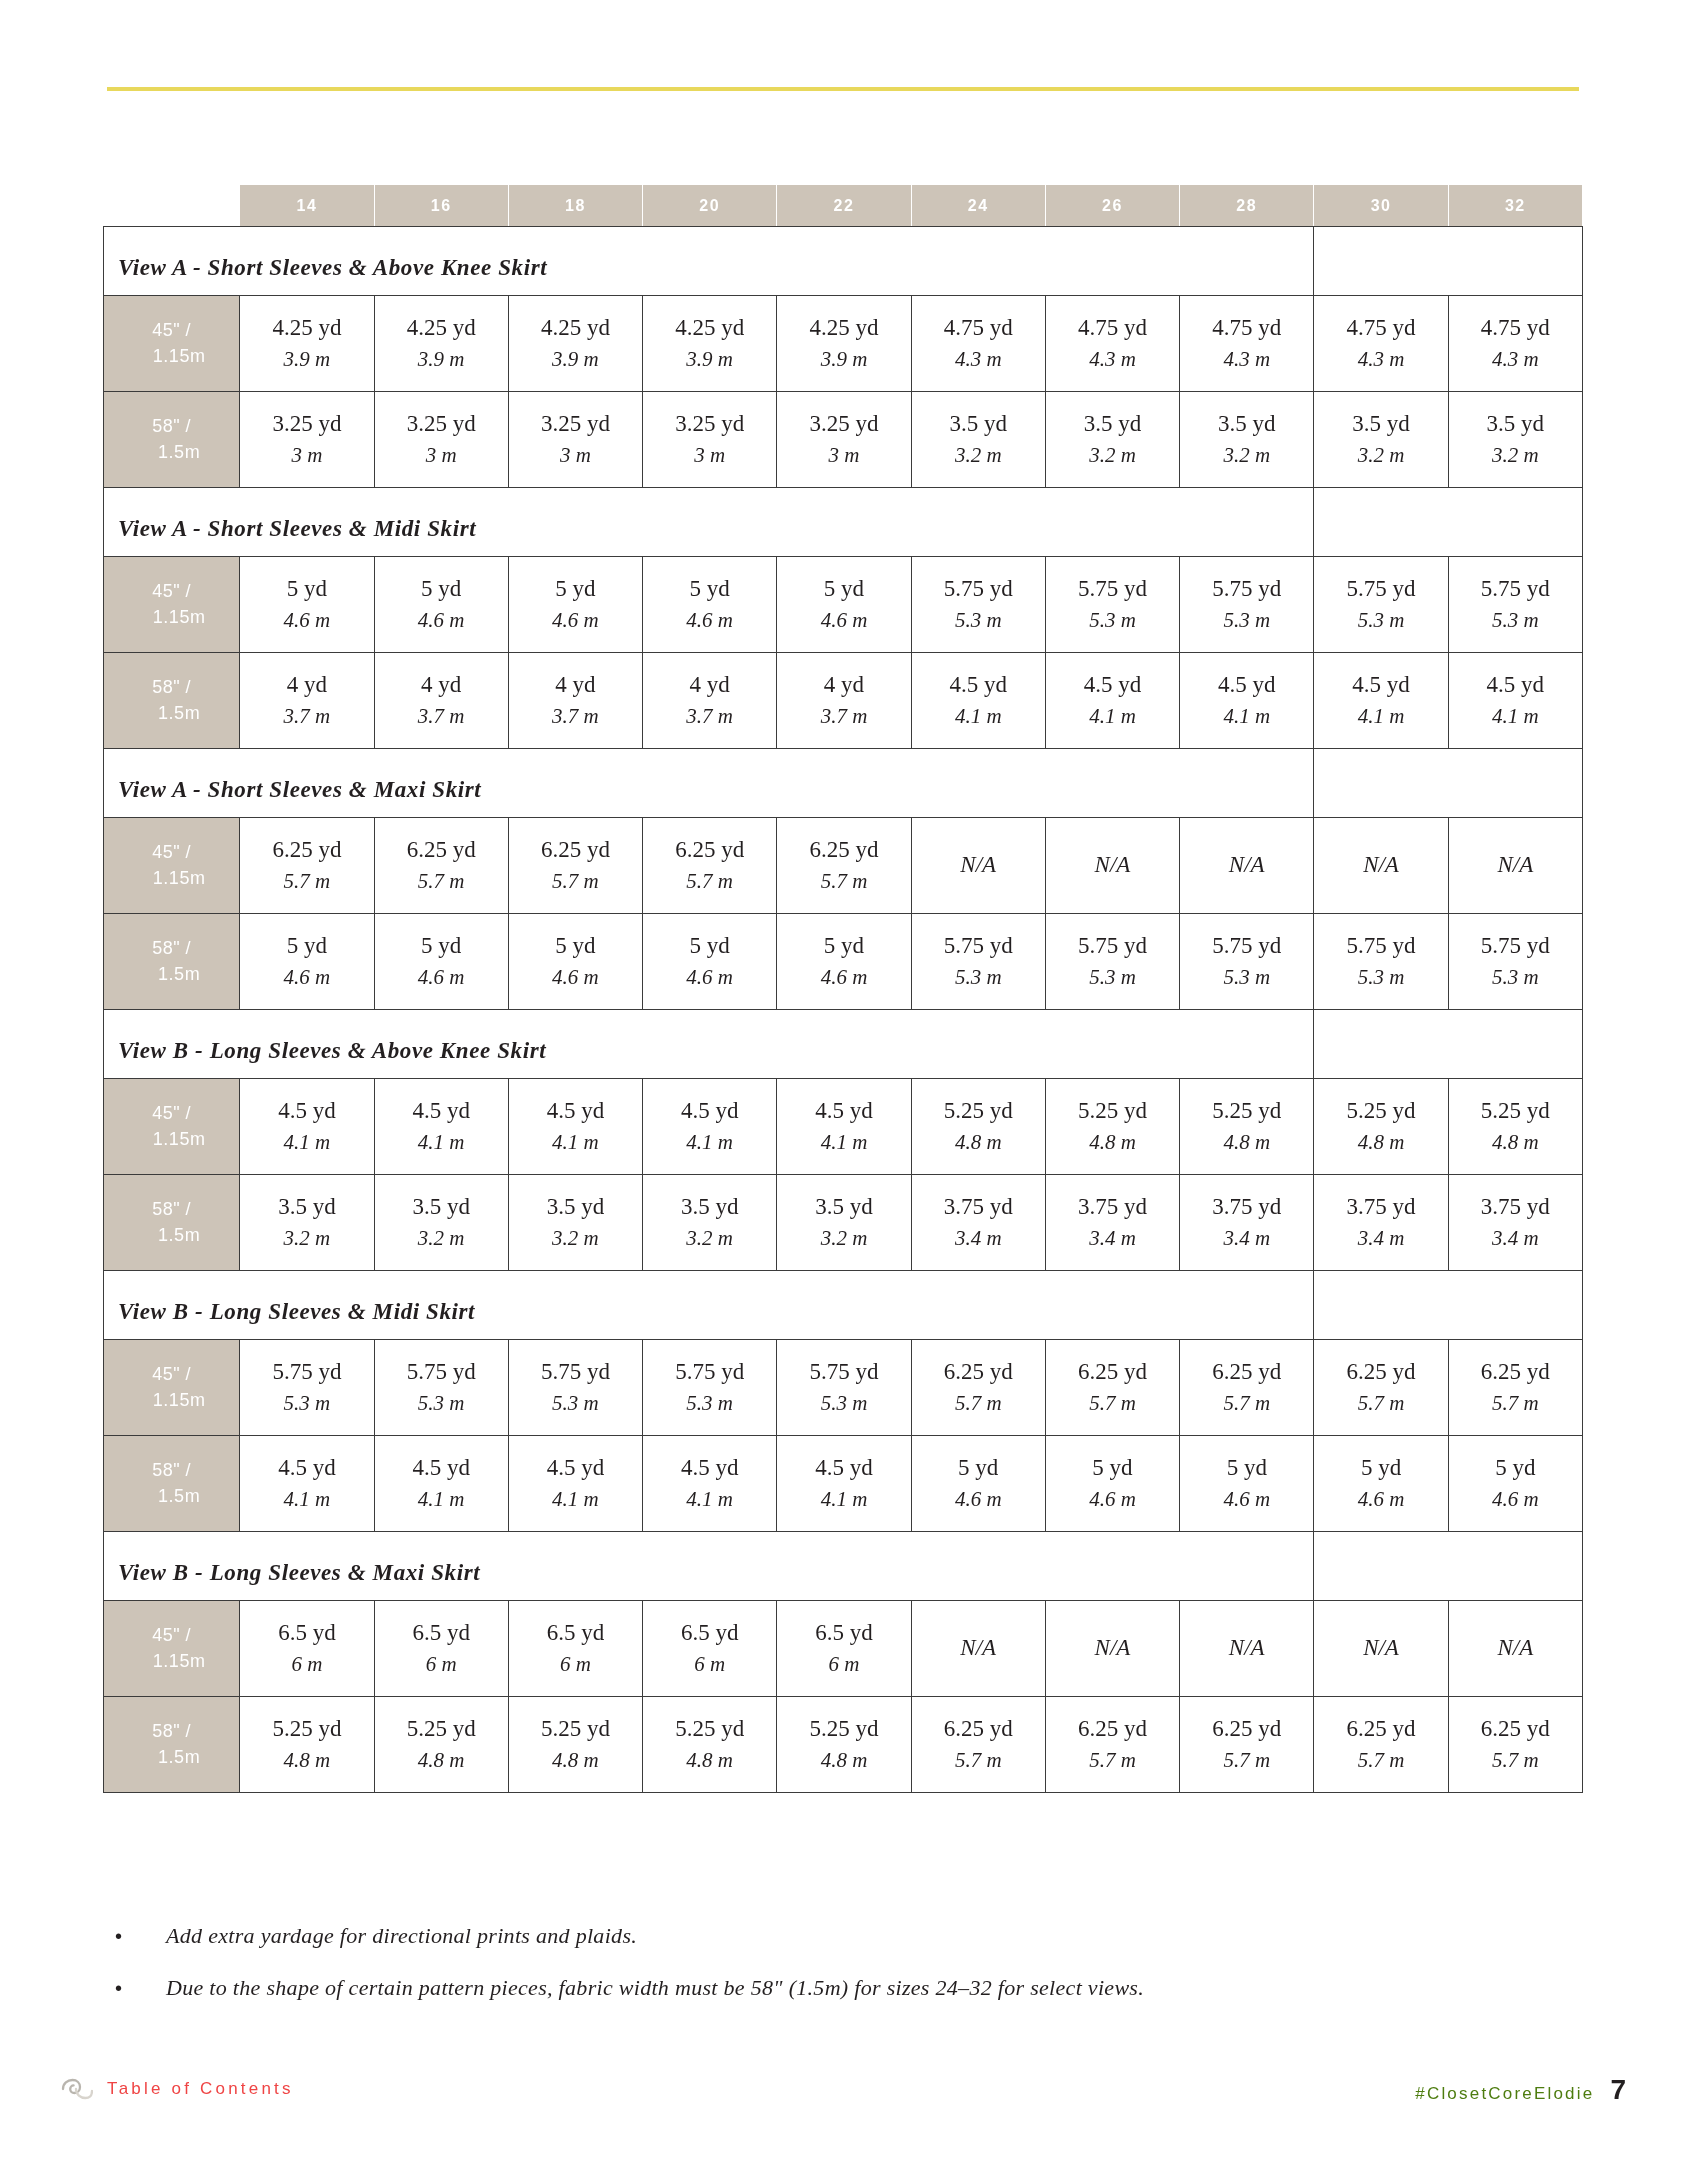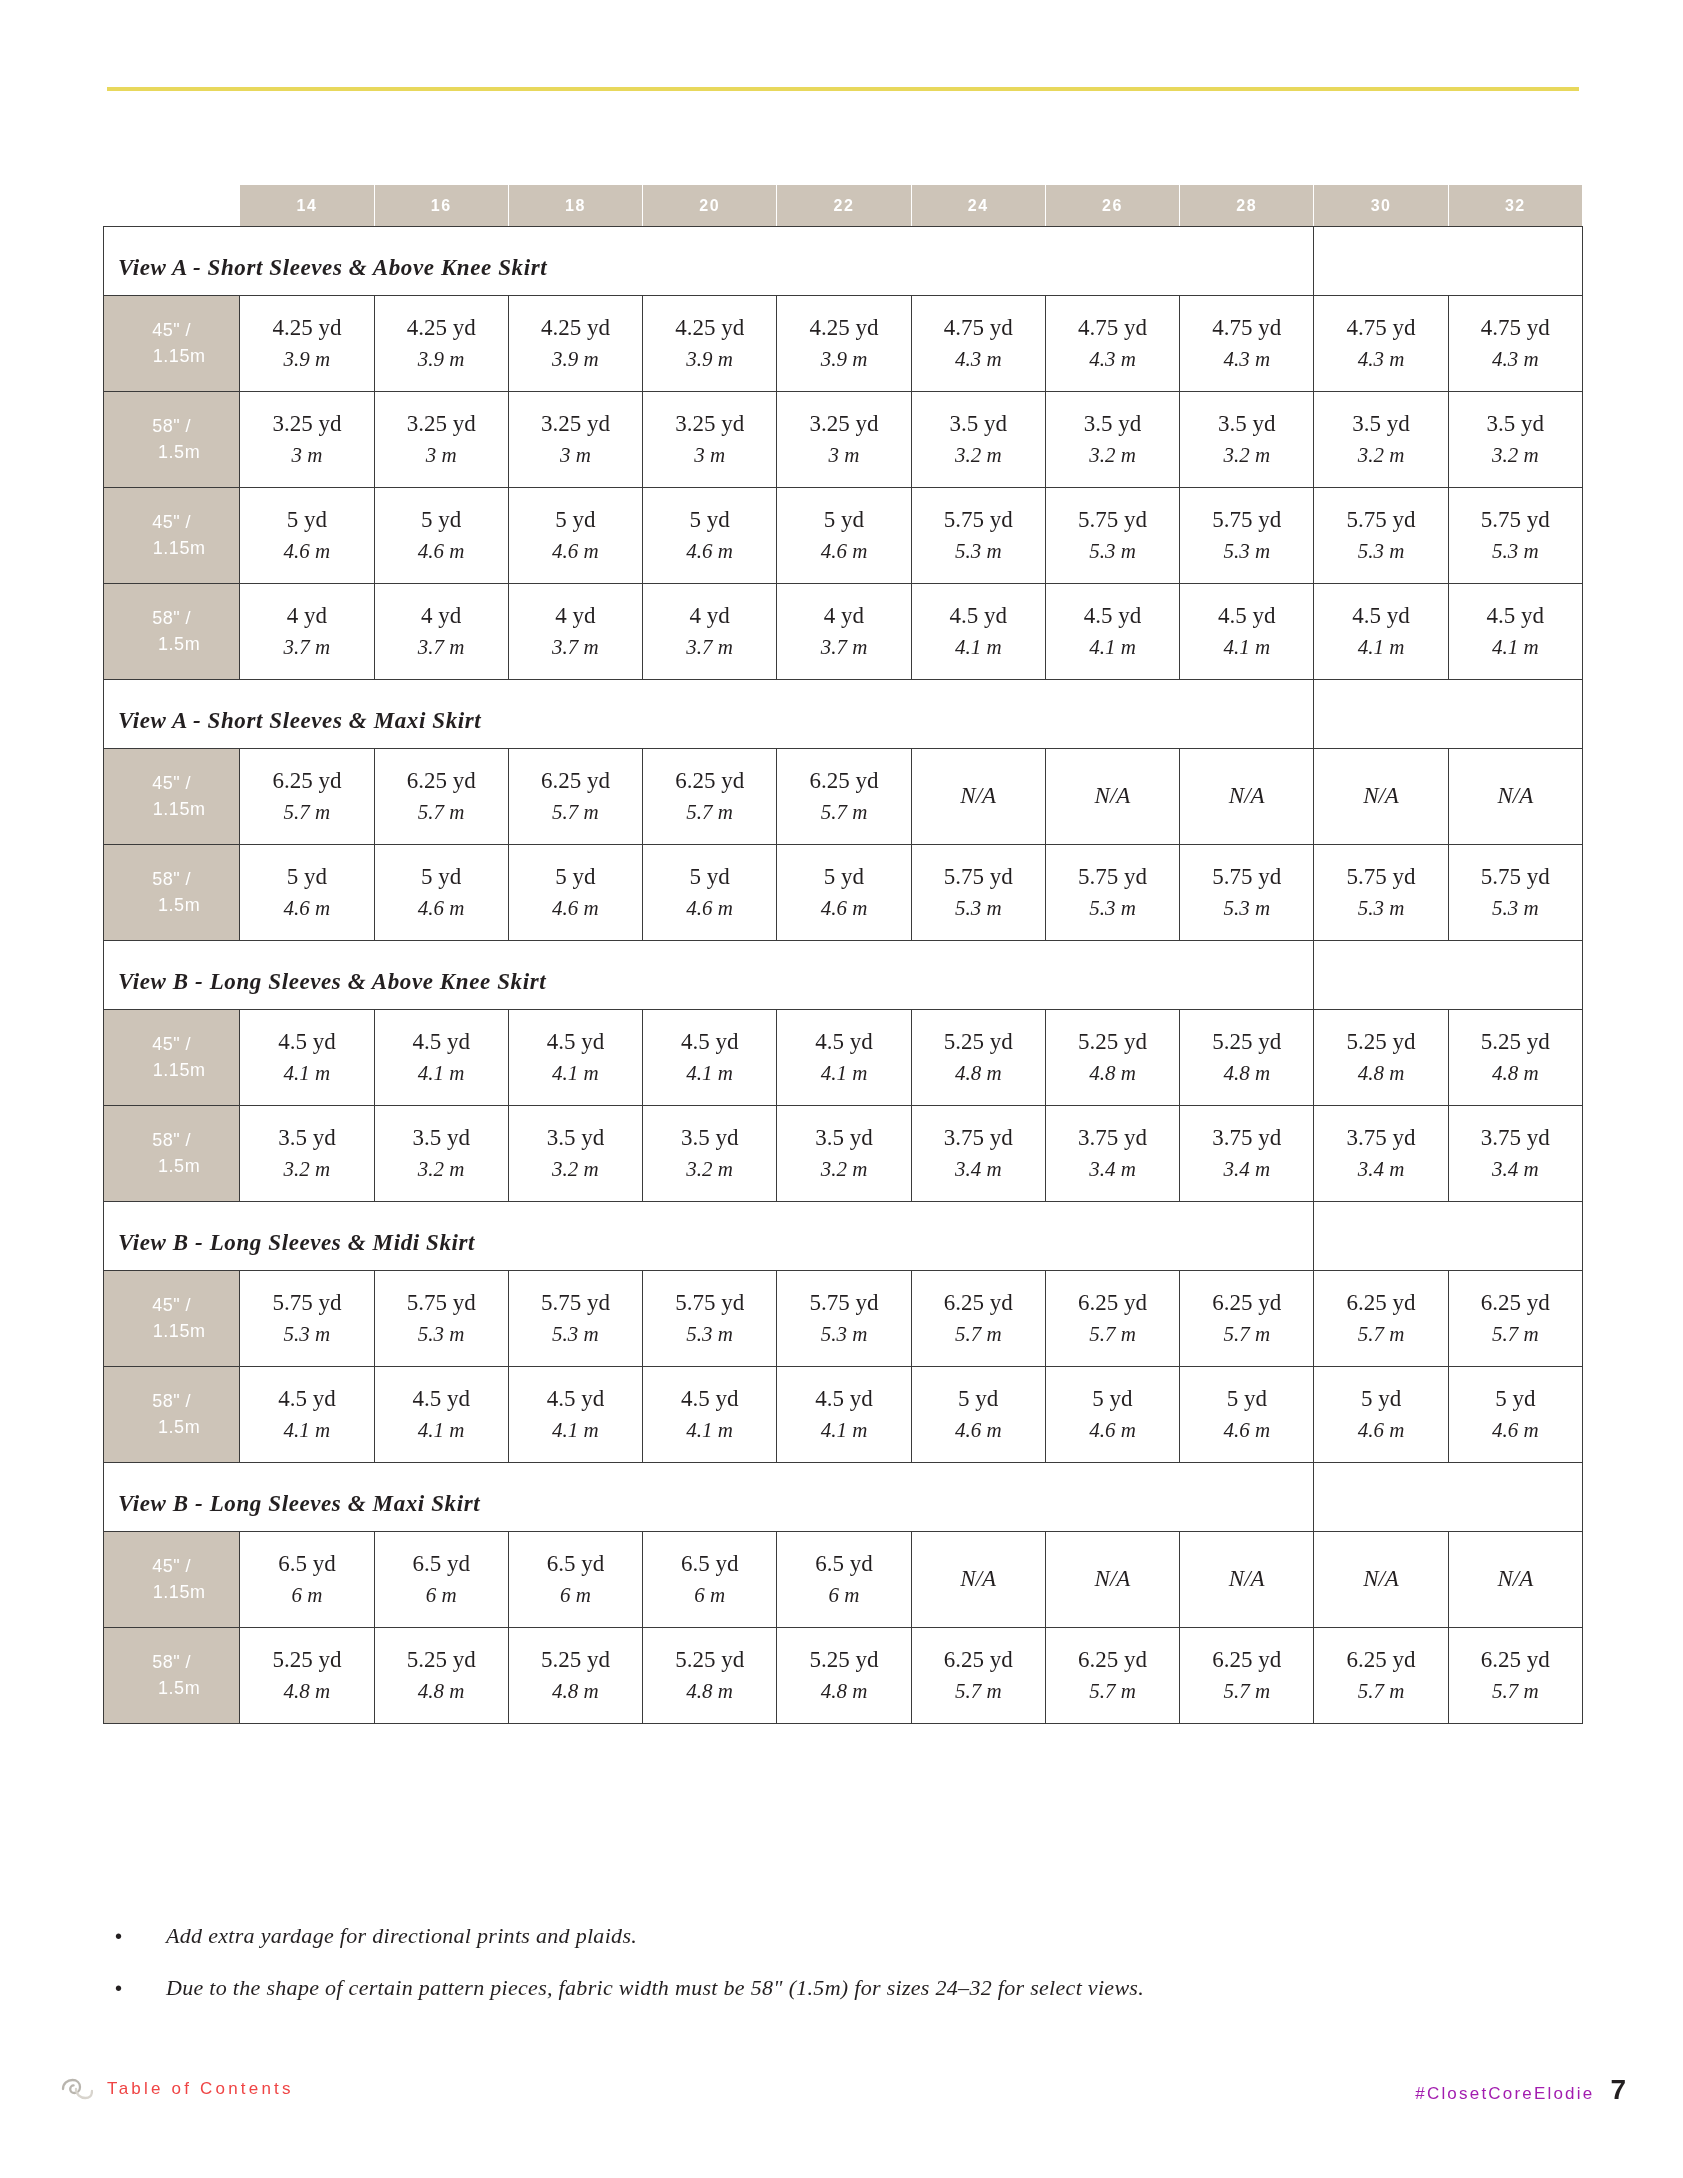--- a/index.html
+++ b/index.html
@@ -183,21 +183,21 @@
   .footer-right {
     position: absolute;
     right: 57px;
     top: 2px;
     display: flex;
     align-items: baseline;
   }
   .hashtag {
     font-size: 17px;
     letter-spacing: 2.2px;
-    color: #a21caf;
+    color: #4d7c0f;
     margin-right: 16px;
   }
   .page-num {
     font-size: 28px;
     font-weight: bold;
     color: #231f20;
   }
 </style>
 </head>
 <body>
@@ -321,20 +321,24 @@
               <span class="m">3.2 m</span>
             </td>
             <td class="data">
               <span class="yd">3.5 yd</span>
               <span class="m">3.2 m</span>
             </td>
             <td class="data">
               <span class="yd">3.5 yd</span>
               <span class="m">3.2 m</span>
             </td>
+          </tr>
+          <tr class="section">
+            <td class="section-title" colspan="9">View A - Short Sleeves &amp; Midi Skirt</td>
+            <td class="section-pad" colspan="2"></td>
           </tr>
           <tr>
             <td class="width-label"><span class="l1">45" /</span><span class="l2">1.15m</span></td>
             <td class="data">
               <span class="yd">5 yd</span>
               <span class="m">4.6 m</span>
             </td>
             <td class="data">
               <span class="yd">5 yd</span>
               <span class="m">4.6 m</span>

